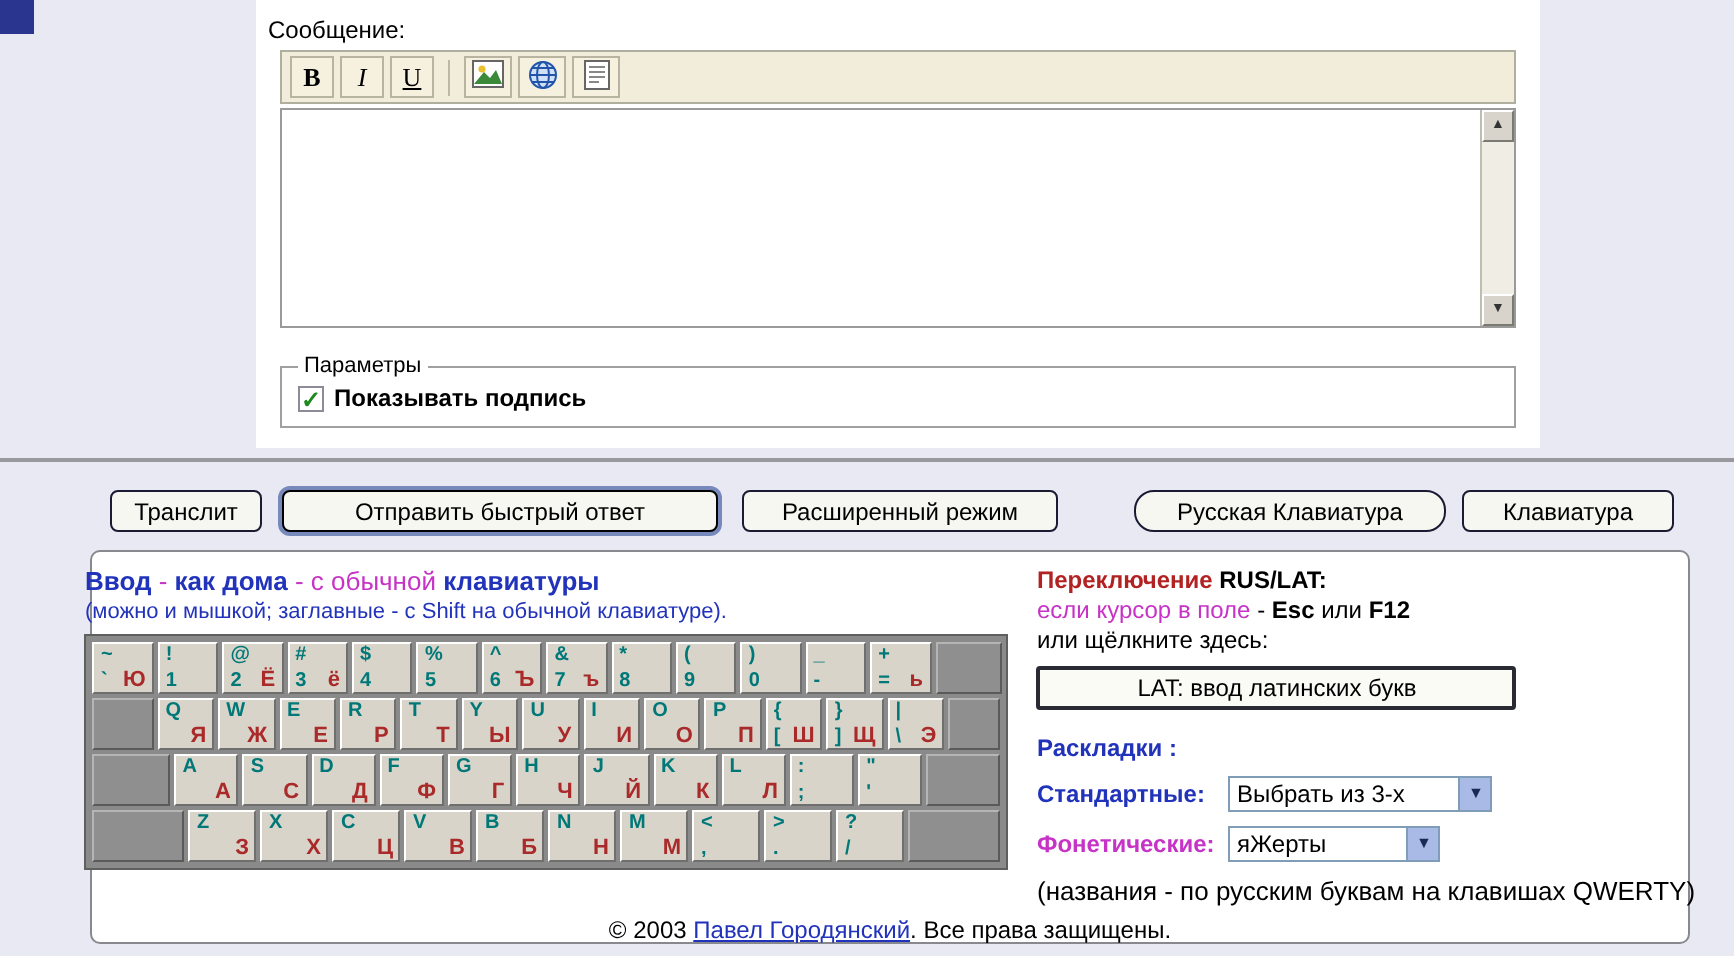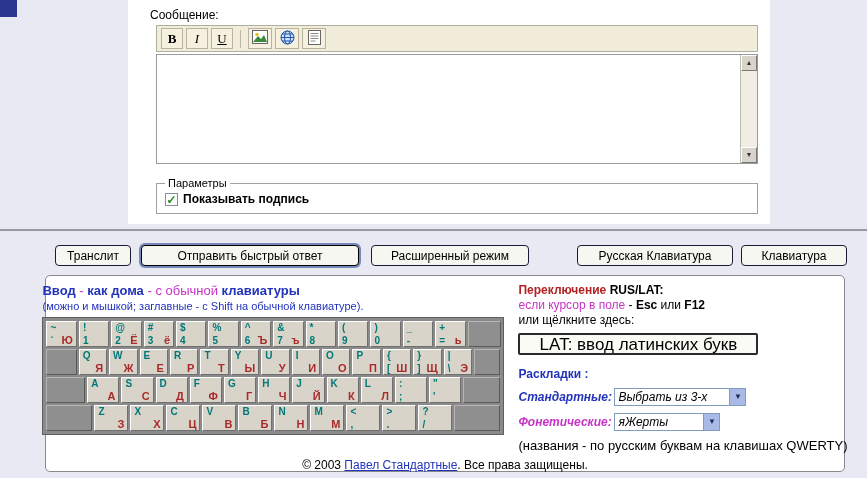--- a/index.html
+++ b/index.html
@@ -3,21 +3,21 @@
 <meta charset="utf-8">
 <style>
   * { margin:0; padding:0; box-sizing:border-box; }
   body { font-family:"Liberation Sans", sans-serif; }
   .page { position:relative; width:867px; height:478px; overflow:hidden; background:#E9E9F3; }
 
   .corner-block { position:absolute; left:0; top:0; width:17px; height:17px; background:var(--navy,#2A3590); }
 
   
   .top-section { height:229px; background:#E9E9F3; }
-  .form-area { margin-left:128px; width:642px; height:224px; background:#FFFFFF; padding-top:6px;padding-left:16px; }
+  .form-area { margin-left:128px; width:642px; height:224px; background:#FFFFFF; padding-top:6px; }
   .msg-label { font-size:12px; color:#000; padding:2px 0 3px 6px; }
   .toolbar { margin:0 12px; height:27px; background:#F2EDDA; border:1px solid #AFAFA0; display:flex; align-items:center; padding-left:4px; gap:3px; }
   .fmt-btn { width:22px; height:21px; background:#F6F1DF; border:1px solid #B9B4A0; font-family:"Liberation Serif", serif; font-size:13px; text-align:center; cursor:pointer; }
   .fmt-btn.b { font-weight:bold; }
   .fmt-btn.i { font-style:italic; }
   .fmt-btn.u { text-decoration:underline; }
   .tb-sep { width:1px; height:18px; background:#BDB8A4; margin:0 4px; }
   .icon-btn { width:24px; height:21px; background:#F6F1DF; border:1px solid #B9B4A0; display:flex; align-items:center; justify-content:center; cursor:pointer; }
 
   .textarea-wrap { margin:2px 12px 0; height:110px; border:1px solid #9A9A9A; background:#fff; display:flex; }
@@ -36,21 +36,21 @@
 
   .divider { border-top:2px solid #98989E; }
 
   
   .bottom-section { height:282px; background:#E9E9F3; }
   .btn-row { display:flex; padding:14px 0 0 55px; align-items:center; }
   .btn { height:21px; background:#F7F7F1; border:1px solid #1A1A33; border-radius:4px; font-size:12px; color:#000; text-align:center; cursor:pointer; font-family:"Liberation Sans",sans-serif; }
   .btn-translit { min-width:76px; }
   .btn-send { min-width:218px; margin-left:10px; border:1px solid #000; box-shadow:0 0 0 2px #7788BB; }
   .btn-ext { min-width:158px; margin-left:12px; }
-  .btn-rus { min-width:156px; margin-left:48px; }
+  .btn-rus { min-width:156px; margin-left:38px;border-radius:10px; }
   .btn-spell { min-width:106px; margin-left:8px; }
 
   .panel { margin:9px 0 0 45px; width:800px; height:197px; background:#fff; border:1px solid #88888F; border-radius:5px; }
   .panel-main { display:flex; padding:7px 10px 2px;justify-content:center; }
   .panel-left { width:472px; }
   .intro1 { font-size:13px; }
   .intro2 { font-size:11px; color:var(--blue,#2233BB); margin:2px 0 5px; }
   .c-blue-bold { color:var(--blue,#2233BB); font-weight:bold; }
   .c-magenta { color:var(--magenta,#C633C6); }
   .c-red-bold { color:var(--red,#B22222); font-weight:bold; }
@@ -60,23 +60,23 @@
 
   .kbd { width:462px; background:#8A8A8A; border:1px solid #5F5F5F; padding:2px; }
   .krow { display:flex; height:28px; }
   .key { position:relative; flex:1 1 24px; margin:1px; background:#D8D4CA; border:1px solid; border-color:#FFFFFF #6F6F6F #6F6F6F #FFFFFF; cursor:pointer; }
   .key.gray { background:#8F8F8F; border-color:#B5B5B5 #5A5A5A #5A5A5A #B5B5B5; }
   .key .tl { position:absolute; top:0px; left:3px; font-size:10px; font-weight:bold; color:var(--teal,#007878); }
   .key .bl { position:absolute; bottom:0px; left:3px; font-size:10px; font-weight:bold; color:var(--teal,#007878); }
   .key .br { position:absolute; bottom:0px; right:3px; font-size:11px; font-weight:bold; color:var(--keyred,#AA2A2A); }
 
   .panel-right { flex:1; padding-left:14px; font-size:12px; line-height:15px; }
-  .lat-btn { display:block; margin:5px 0 12px; width:240px; height:22px; background:#FBFBF5; border:2px solid #2A2A33; border-radius:2px; font-size:17px; cursor:pointer; font-family:"Liberation Sans",sans-serif; }
+  .lat-btn { display:block; margin:5px 0 12px; width:240px; height:22px; background:#FBFBF5; border:2px solid #2A2A33; border-radius:2px; font-size:12px; cursor:pointer; font-family:"Liberation Sans",sans-serif; }
   .layouts-label { font-weight:bold; color:var(--blue,#2233BB); margin-bottom:6px; }
-  .select-row { display:flex; align-items:center; margin-bottom:7px;font-style:italic; }
+  .select-row { display:flex; align-items:center; margin-bottom:7px; }
   .lbl-std { font-weight:bold; color:var(--blue,#2233BB); width:96px; }
   .lbl-phon { font-weight:bold; color:var(--magenta,#C633C6); width:96px; }
   .select { display:inline-flex; height:18px; border:1px solid #7F9DB9; background:#fff; align-items:stretch; cursor:pointer; }
   .select.std { width:132px; } .select.phon { width:106px; }
   .sel-val { flex:1; font-size:12px; line-height:16px; padding-left:3px; white-space:nowrap; overflow:hidden; }
   .sel-arrow { width:16px; background:#A9BAE6; border-left:1px solid #7F9DB9; font-size:8px; line-height:16px; text-align:center; color:#1A2A55; }
   .note { font-size:13px; color:#000; margin-top:3px; white-space:nowrap; }
 
   .panel-footer { text-align:center; font-size:12px; padding-top:3px; }
 </style>
@@ -396,16 +396,16 @@
           <div class="select-row">
             <span class="lbl-phon">Фонетические:</span>
             <span class="select phon">
               <span class="sel-val">яЖерты</span>
               <span class="sel-arrow">▼</span>
             </span>
           </div>
           <div class="note">(названия - по русским буквам на клавишах QWERTY)</div>
         </div>
       </div>
-      <div class="panel-footer"><span class="c-black">© 2003 </span><span class="c-link">Павел Стандартные</span><span class="c-black">. Все права защищены.</span></div>
+      <div class="panel-footer"><span class="c-black">© 2003 </span><span class="c-link">Павел Городянский</span><span class="c-black">. Все права защищены.</span></div>
     </div>
   </div>
 </div>
 
 </body></html>

